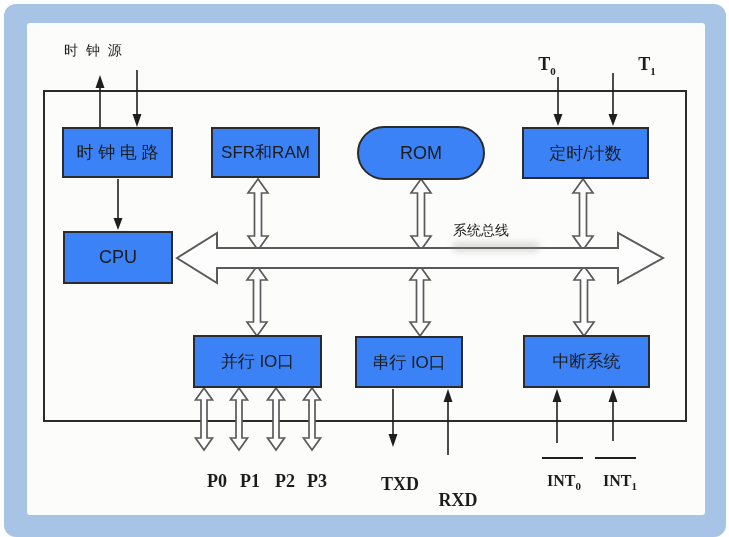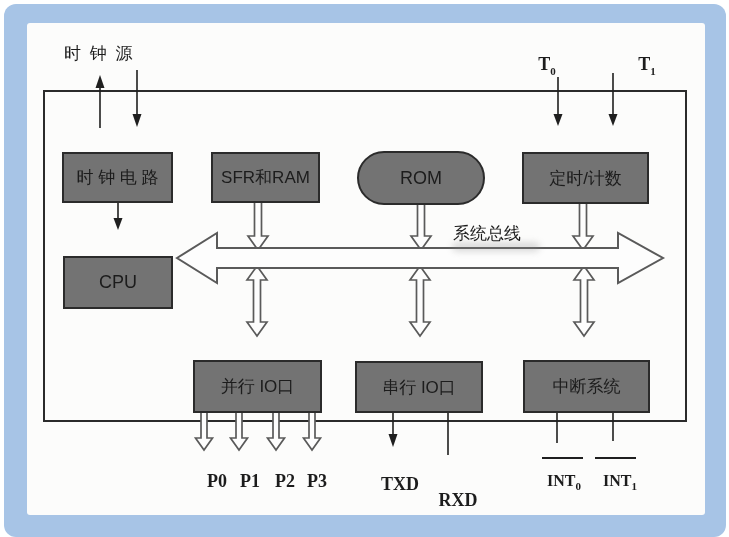--- a/index.html
+++ b/index.html
@@ -29,39 +29,38 @@
     background: #fcfcfb;
     border-radius: 3px;
   }
   svg.canvas {
     position: absolute;
     left: 0; top: 0;
     width: 729px; height: 537px;
   }
   .box {
     position: absolute;
-    background: #737373;
+    background: #3b82f6;
     border: 2px solid #2b2b2b;
     display: flex;
     align-items: center;
     justify-content: center;
     font-size: 17px;
     color: #1c1c1c;
     box-sizing: border-box;
     white-space: nowrap;
-    margin-top: 25px;
   }
   .lbl {
     position: absolute;
     color: #1c1c1c;
     white-space: nowrap;
   }
   .cjk-label {
     font-family: "Liberation Sans", sans-serif;
-    font-size: 17px;
+    font-size: 14px;
   }
   .pin-label {
     font-family: "Liberation Serif", serif;
     font-size: 18px;
     font-weight: 600;
     transform: translateX(-50%);
   }
   .pin-label sub {
     font-size: 11px;
     line-height: 0;
@@ -163,21 +162,21 @@
   </div>
   <div class="box" style="left:357px; top:126px; width:128px; height:54px; font-size:18px;border-radius:27px;">
     <span>ROM</span>
   </div>
   <div class="box" style="left:522px; top:127px; width:127px; height:52px;">
     <span>定时/计数</span>
   </div>
   <div class="box" style="left:193px; top:335px; width:129px; height:53px;">
     <span>并行 IO口</span>
   </div>
-  <div class="box" style="left:355px; top:336px; width:128px; height:52px;">
+  <div class="box" style="left:355px; top:336px; width:108px; height:52px;">
     <span>串行 IO口</span>
   </div>
   <div class="box" style="left:523px; top:335px; width:127px; height:53px;">
     <span>中断系统</span>
   </div>
 
   <div class="lbl cjk-label" style="left:64px; top:42px; letter-spacing:2px;">时 钟 源</div>
 
   <div class="lbl cjk-label" style="left:453px; top:222px;">系统总线</div>
 

